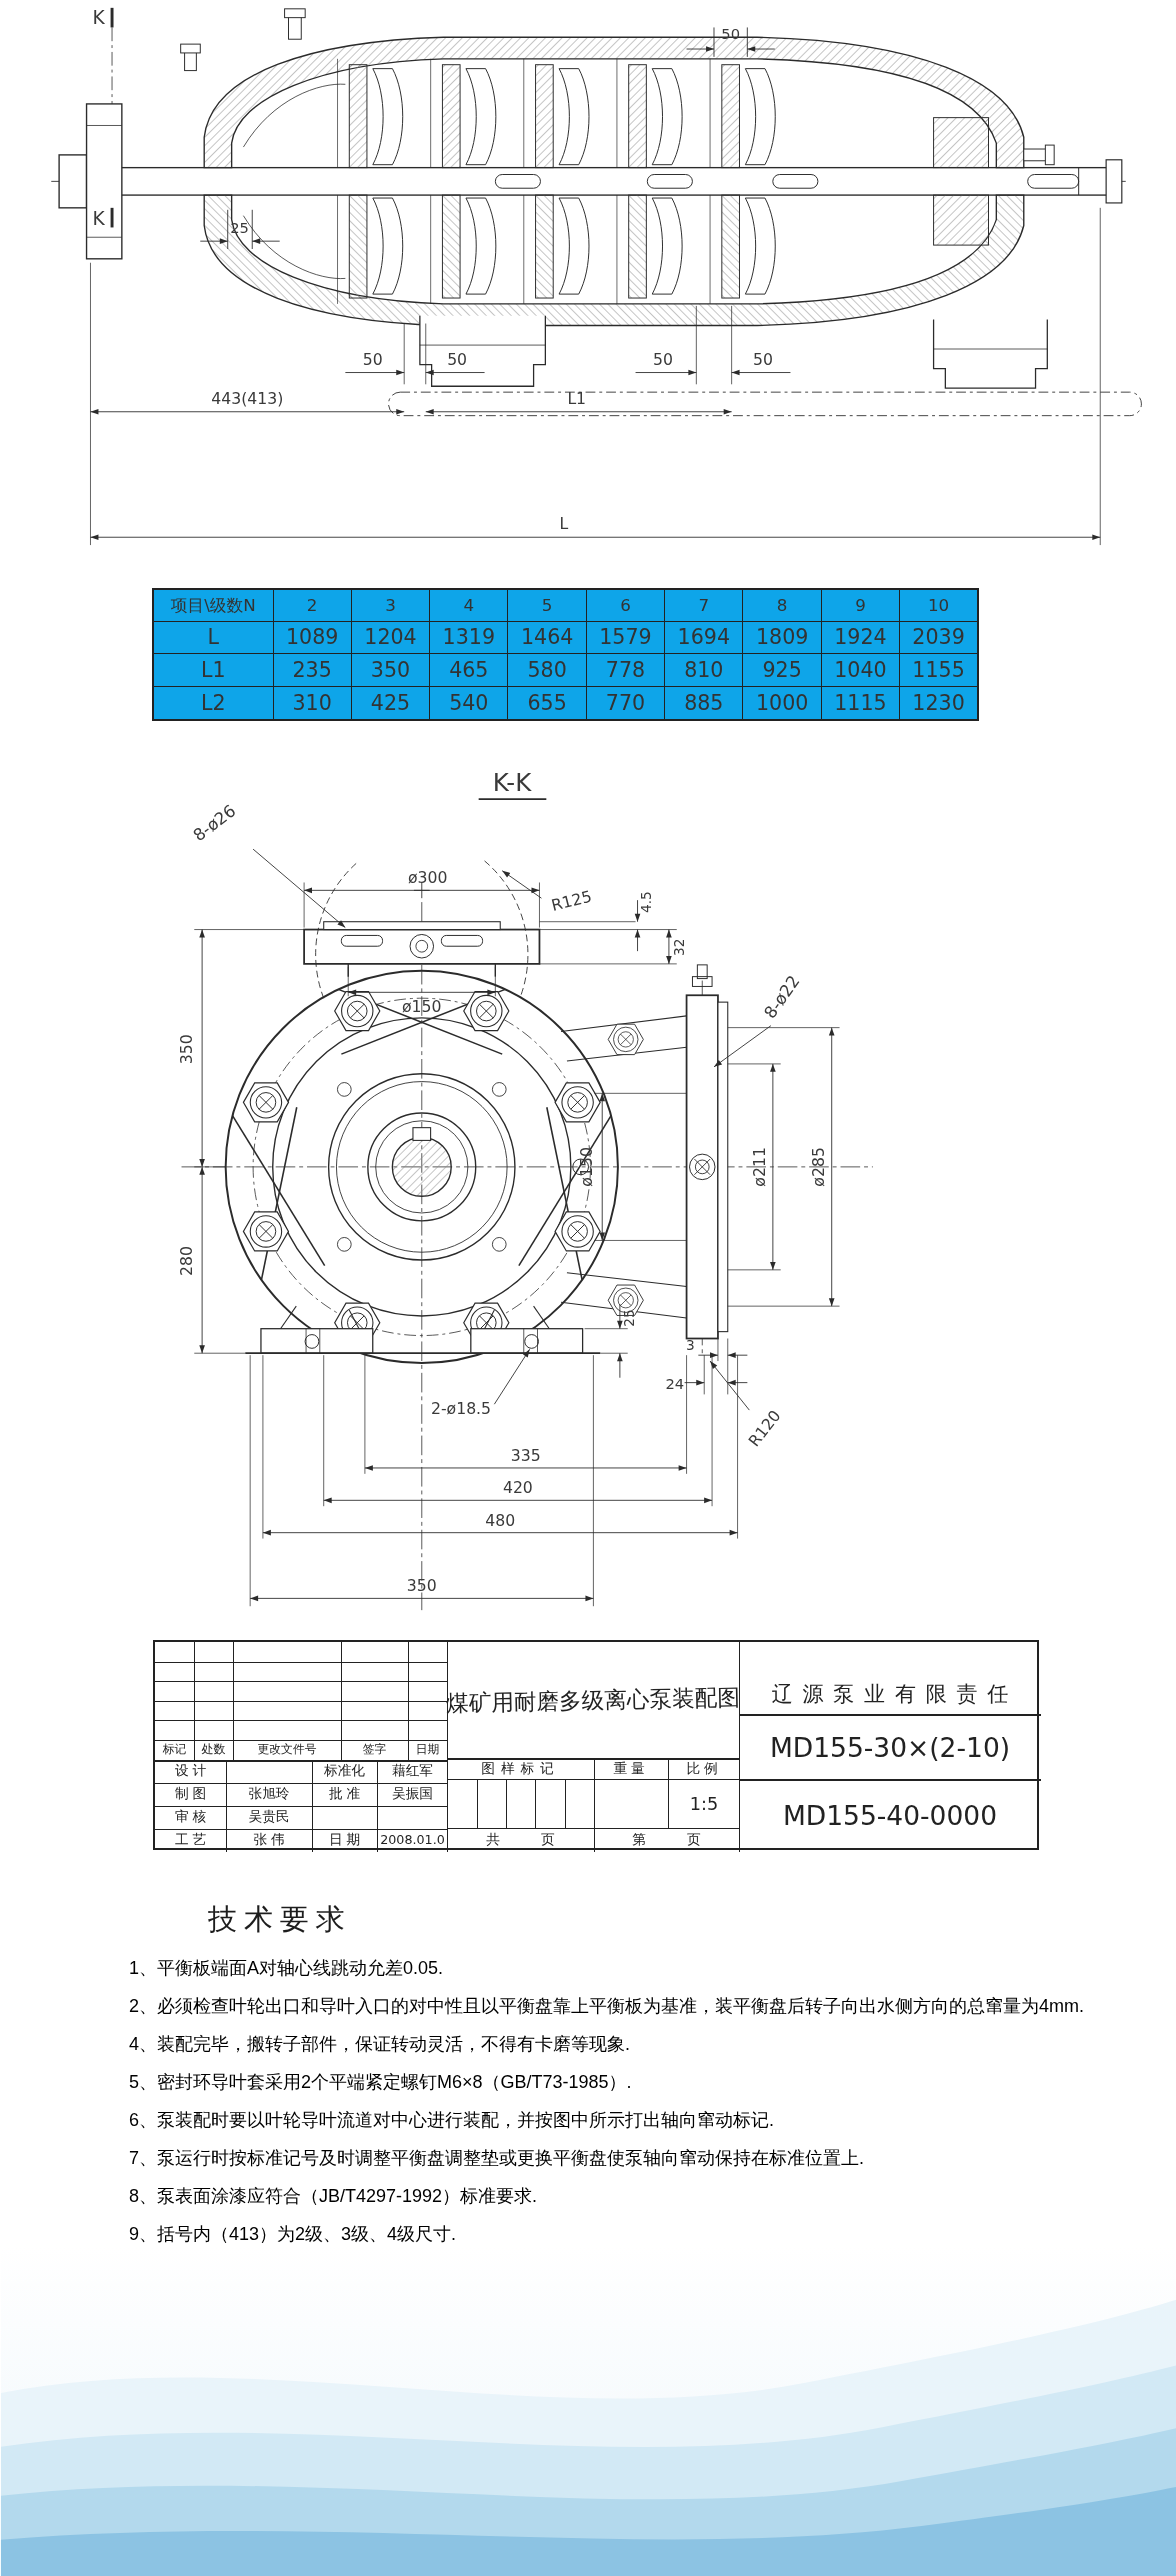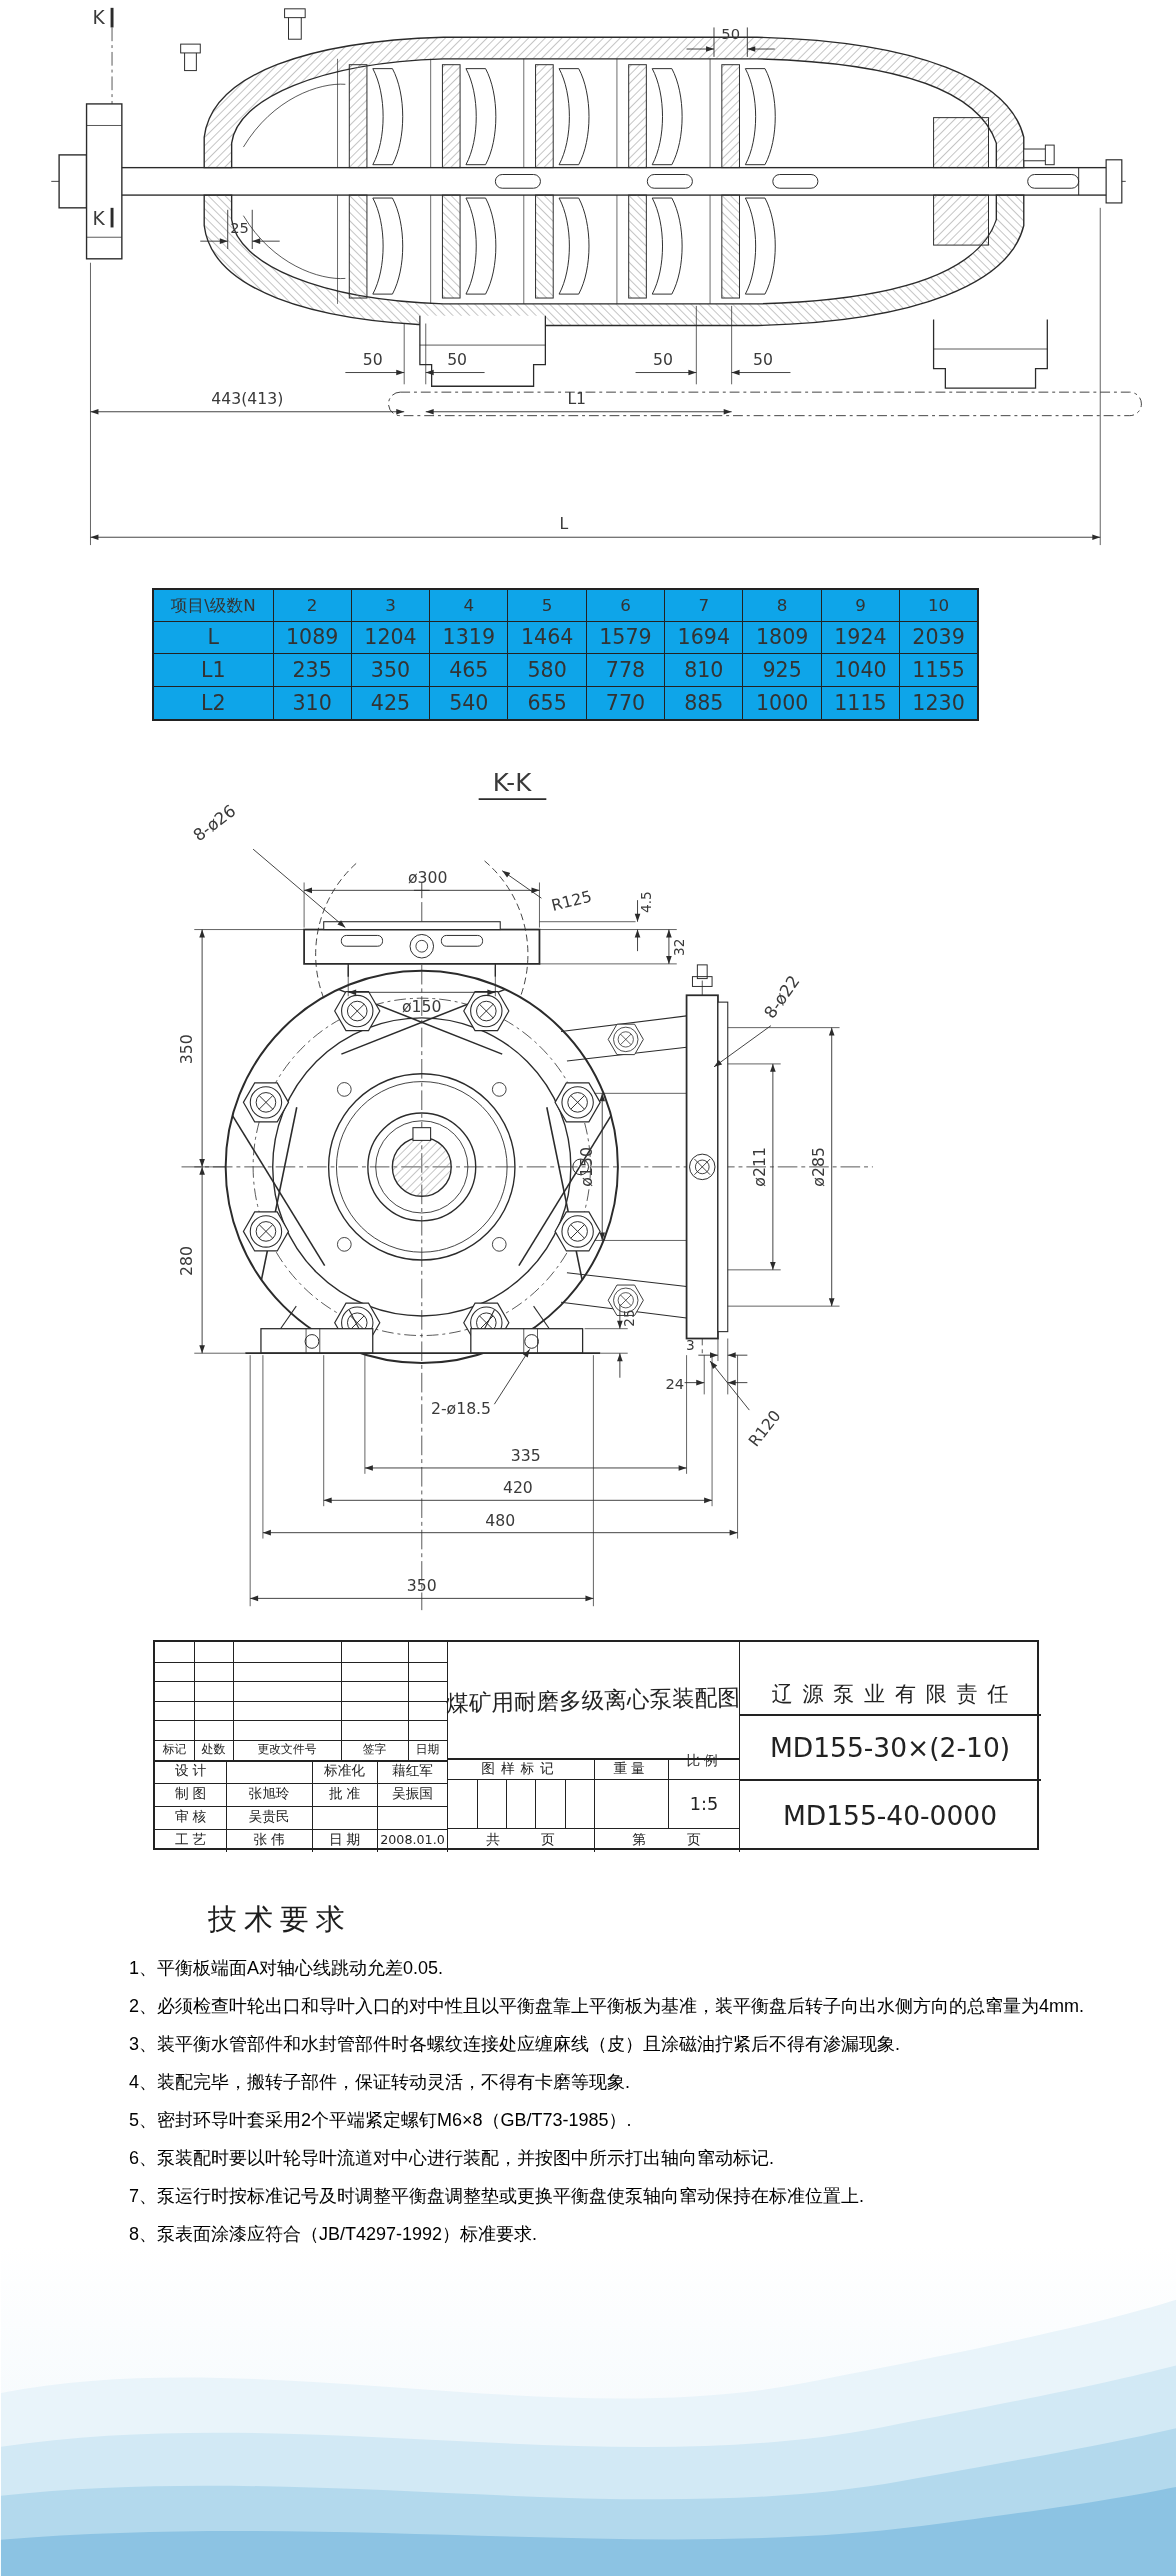--- a/index.html
+++ b/index.html
@@ -426,21 +426,21 @@
   <div class="cell" style="left:71px;top:186px;width:86px;height:23.5px">张 伟</div>
   <div class="cell" style="left:157px;top:186px;width:65px;height:23.5px">日 期</div>
   <div class="cell mono" style="left:222px;top:186px;width:71px;height:23.5px;font-size:12.7px">2008.01.0</div>
 
   <div class="cell" style="left:292px;top:0;width:292px;height:116px;font-size:22.6px;transform:rotate(-1.2deg)">煤矿用耐磨多级离心泵装配图</div>
   <div class="hl" style="left:292px;top:116px;width:292px;height:1.8px"></div>
   <div class="vl" style="left:439px;top:116px;height:94px"></div>
   <div class="vl" style="left:513px;top:116px;height:71px"></div>
   <div class="cell" style="left:292px;top:116px;width:147px;height:21.6px;letter-spacing:5.9px">图样标记</div>
   <div class="cell" style="left:439px;top:116px;width:74px;height:21.6px;letter-spacing:3.9px">重量</div>
-  <div class="cell" style="left:513px;top:108px;width:72px;height:21.6px;letter-spacing:3.9px">比例</div>
+  <div class="cell" style="left:513px;top:116px;width:72px;height:21.6px;letter-spacing:3.9px">比例</div>
   <div class="hl" style="left:292px;top:137px;width:292px"></div>
   <div class="vl" style="left:322px;top:137px;height:49px"></div>
   <div class="vl" style="left:351px;top:137px;height:49px"></div>
   <div class="vl" style="left:380px;top:137px;height:49px"></div>
   <div class="vl" style="left:410px;top:137px;height:49px"></div>
   <div class="cell mono" style="left:513px;top:137px;width:72px;height:49px;font-size:17.7px">1:5</div>
   <div class="hl" style="left:292px;top:186px;width:292px"></div>
   <div class="cell" style="left:292px;top:186px;width:147px;height:23.5px">共　　　页</div>
   <div class="cell" style="left:439px;top:186px;width:145px;height:23.5px">第　　　页</div>
 
@@ -448,21 +448,20 @@
   <div class="hl" style="left:584px;top:72px;width:302px;height:1.8px"></div>
   <div class="cell mono" style="left:584px;top:72px;width:302px;height:66px;font-size:26.5px">MD155-30×(2-10)</div>
   <div class="hl" style="left:584px;top:137px;width:302px;height:1.8px"></div>
   <div class="cell mono" style="left:584px;top:137px;width:302px;height:73px;font-size:26.5px">MD155-40-0000</div>
 </div>
 
 <div class="abs tech-title">技术要求</div>
 <div class="abs tech-list">
   <div>1、平衡板端面A对轴心线跳动允差0.05.</div>
   <div>2、必须检查叶轮出口和导叶入口的对中性且以平衡盘靠上平衡板为基准，装平衡盘后转子向出水侧方向的总窜量为4mm.</div>
-  <div>3、装平衡水管部件和水封管部件时各螺纹连接处应缠麻线（皮）且涂磁油拧紧后不得有渗漏现象.</div>
   <div>4、装配完毕，搬转子部件，保证转动灵活，不得有卡磨等现象.</div>
   <div>5、密封环导叶套采用2个平端紧定螺钉M6×8（GB/T73-1985）.</div>
   <div>6、泵装配时要以叶轮导叶流道对中心进行装配，并按图中所示打出轴向窜动标记.</div>
   <div>7、泵运行时按标准记号及时调整平衡盘调整垫或更换平衡盘使泵轴向窜动保持在标准位置上.</div>
   <div>8、泵表面涂漆应符合（JB/T4297-1992）标准要求.</div>
   <div>9、括号内（413）为2级、3级、4级尺寸.</div>
   <div>10、“MA”标识及铭牌、转向牌用ø2mm铆钉铆于轴承体上.</div>
   <div>11、N为级数.</div>
 </div>
 

